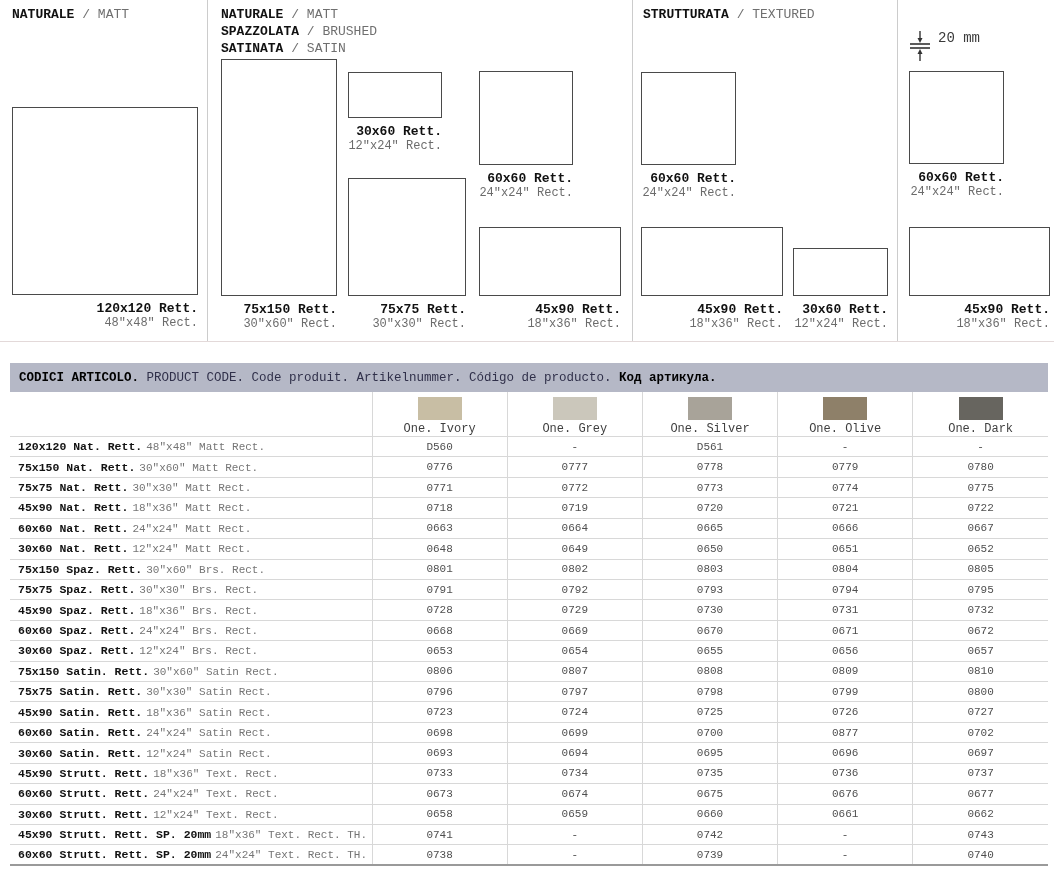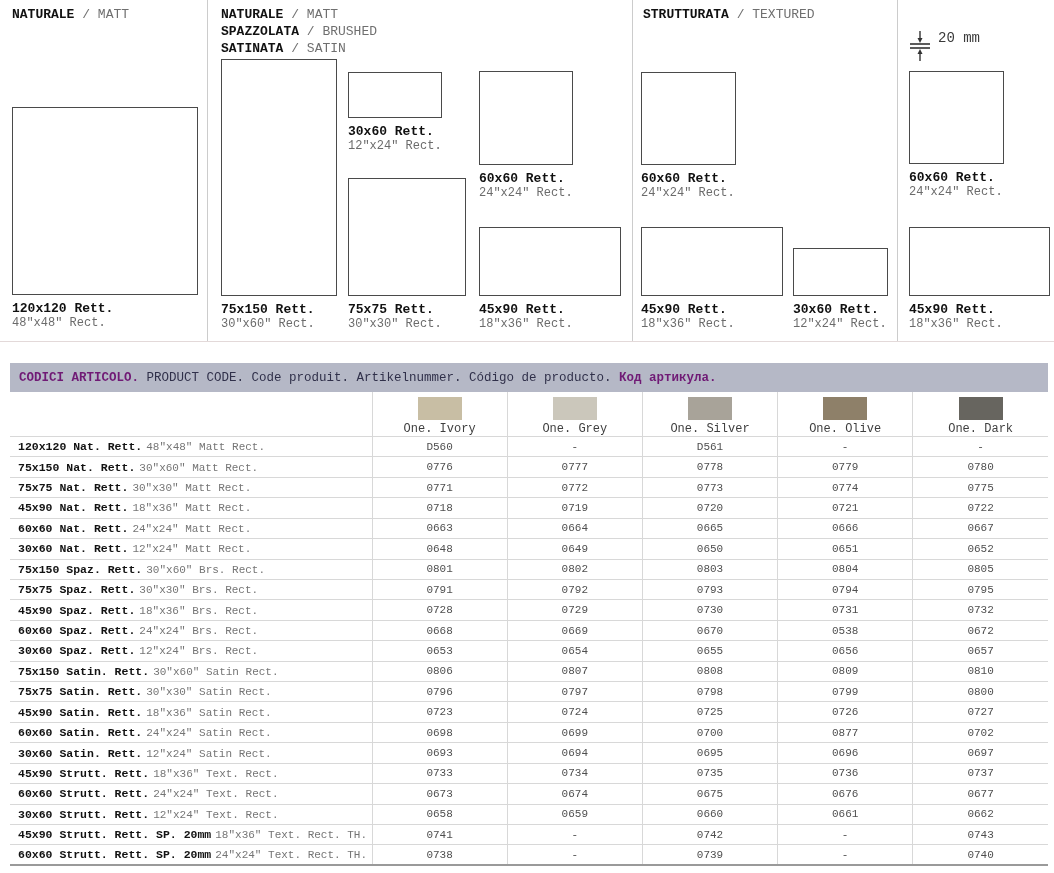--- a/index.html
+++ b/index.html
@@ -5,32 +5,32 @@
   html,body{margin:0;padding:0;background:#fff;}
   body{font-family:"Liberation Sans",sans-serif;-webkit-font-smoothing:antialiased;}
   #page{position:relative;width:1054px;height:873px;background:#fff;overflow:hidden;font-family:Liberation Mono, monospace;}
 
   
   #format-section{position:absolute;left:0;top:0;width:1054px;height:341px;}
   .vsep{position:absolute;top:0;width:1px;height:341px;background:#ccc;}
   .hsep{position:absolute;left:0;top:341px;width:1054px;height:1px;background:#e3d9d9;}
   .col-header{position:absolute;font-size:13px;line-height:17px;color:#6f6f6f;}
   .col-header b{color:#111;font-weight:bold;}
-  .tile{position:absolute;}
+  .tile{position:absolute;text-align:right;}
   .tile-rect{border:1px solid #4a4a4a;background:#fff;box-sizing:border-box;}
   .tile-label{margin-top:6px;font-size:13px;font-weight:bold;color:#111;line-height:15px;}
   .tile-sublabel{font-size:12px;color:#6b6b6b;line-height:15px;}
   .thickness{position:absolute;left:908px;top:30px;display:flex;align-items:flex-start;gap:6px;}
   .thickness-text{font-size:14px;color:#3a3a3a;}
 
   
   #codes-bar{position:absolute;left:10px;top:363px;width:1038px;height:29px;
     background:#b5b8c6;display:flex;align-items:center;box-sizing:border-box;padding-left:9px;
     font-size:12.5px;color:#30304a;}
-  #codes-bar b{color:#701a75;}
+  #codes-bar b{color:#000000;}
 
   
   #codes-table-wrap{position:absolute;left:10px;top:392px;width:1038px;}
   table{border-collapse:collapse;table-layout:fixed;width:1038px;border-bottom:2px solid #9a9a9a;}
   col.size-col{width:362px;}
   col.code-col{width:135.2px;}
   thead th{height:37px;vertical-align:top;padding:0;font-weight:normal;}
   thead th + th{border-left:1px solid #d8d8d8;}
   .swatch{width:44px;height:23px;margin:5px auto 2px auto;}
   .color-name{font-size:12px;color:#3f3f3f;text-align:center;}
@@ -275,21 +275,21 @@
             <td class="code-cell">0732</td>
           </tr>
           <tr>
     <td class="size-cell">
       <span>60x60 Spaz. Rett.</span><span class="imp">24"x24" Brs. Rect.</span>
     </td>
 
   <td class="code-cell">0668</td>
             <td class="code-cell">0669</td>
             <td class="code-cell">0670</td>
-            <td class="code-cell">0538</td>
+            <td class="code-cell">0671</td>
             <td class="code-cell">0672</td>
           </tr>
           <tr>
     <td class="size-cell">
       <span>30x60 Spaz. Rett.</span><span class="imp">12"x24" Brs. Rect.</span>
     </td>
 
   <td class="code-cell">0653</td>
             <td class="code-cell">0654</td>
             <td class="code-cell">0655</td>

